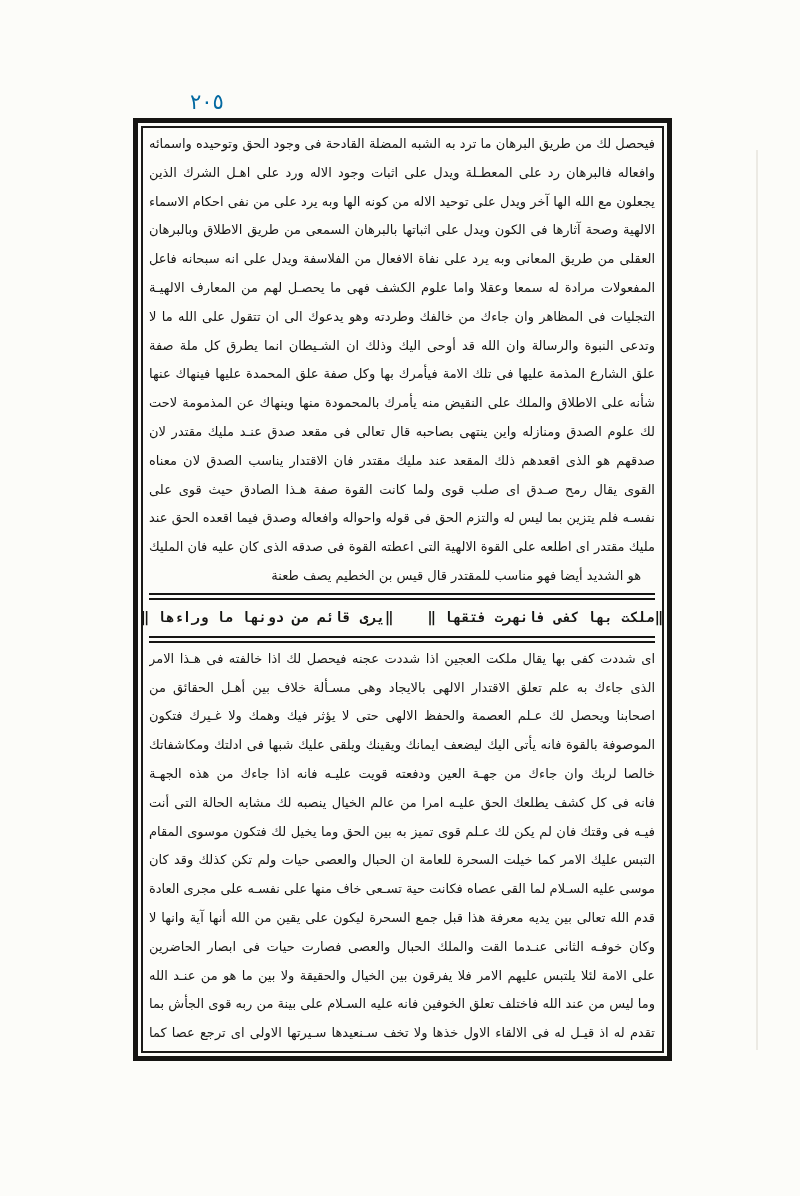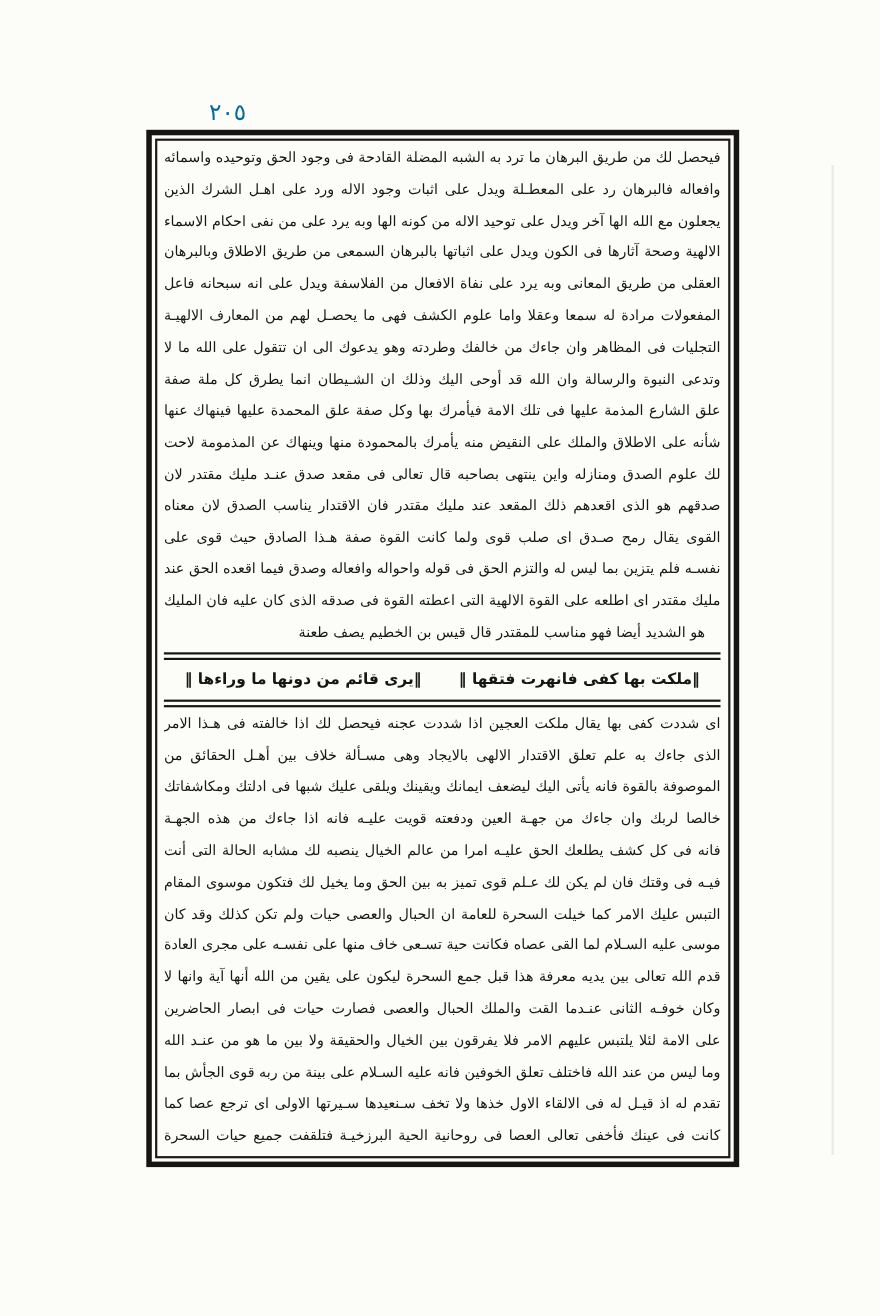--- a/index.html
+++ b/index.html
@@ -71,20 +71,21 @@
     direction: rtl;
     justify-content: center;
     align-items: center;
     gap: 34px;
     font-size: 14px;
     font-weight: bold;
     color: #161513;
   }
   .hemistich {
     white-space: nowrap;
+    font-family: Liberation Mono, monospace;
   }
   .edge-shadow {
     position: absolute;
     left: 756px;
     top: 150px;
     width: 2px;
     height: 900px;
     background: #eceae4;
   }
 </style>
@@ -121,20 +122,21 @@
 
     <div class="verse-band">
       <span class="hemistich">‖ملكت بها كفى فانهرت فتقها ‖</span>
       <span class="hemistich">‖يرى قائم من دونها ما وراءها ‖</span>
     </div>
 
     <div class="text-section">
 
     <div class="line">اى شددت كفى بها يقال ملكت العجين اذا شددت عجنه فيحصل لك اذا خالفته فى هـذا الامر</div>
         <div class="line">الذى جاءك به علم تعلق الاقتدار الالهى بالايجاد وهى مسـألة خلاف بين أهـل الحقائق من</div>
+        <div class="line">اصحابنا ويحصل لك عـلم العصمة والحفظ الالهى حتى لا يؤثر فيك وهمك ولا غـيرك فتكون</div>
         <div class="line">الموصوفة بالقوة فانه يأتى اليك ليضعف ايمانك ويقينك ويلقى عليك شبها فى ادلتك ومكاشفاتك</div>
         <div class="line">خالصا لربك وان جاءك من جهـة العين ودفعته قويت عليـه فانه اذا جاءك من هذه الجهـة</div>
         <div class="line">فانه فى كل كشف يطلعك الحق عليـه امرا من عالم الخيال ينصبه لك مشابه الحالة التى أنت</div>
         <div class="line">فيـه فى وقتك فان لم يكن لك عـلم قوى تميز به بين الحق وما يخيل لك فتكون موسوى المقام</div>
         <div class="line">التبس عليك الامر كما خيلت السحرة للعامة ان الحبال والعصى حيات ولم تكن كذلك وقد كان</div>
         <div class="line">موسى عليه السـلام لما القى عصاه فكانت حية تسـعى خاف منها على نفسـه على مجرى العادة وانمـا</div>
         <div class="line">قدم الله تعالى بين يديه معرفة هذا قبل جمع السحرة ليكون على يقين من الله أنها آية وانها لا تضره</div>
         <div class="line">وكان خوفـه الثانى عنـدما القت والملك الحبال والعصى فصارت حيات فى ابصار الحاضرين</div>
         <div class="line">على الامة لئلا يلتبس عليهم الامر فلا يفرقون بين الخيال والحقيقة ولا بين ما هو من عنـد الله</div>
         <div class="line">وما ليس من عند الله فاختلف تعلق الخوفين فانه عليه السـلام على بينة من ربه قوى الجأش بما</div>

